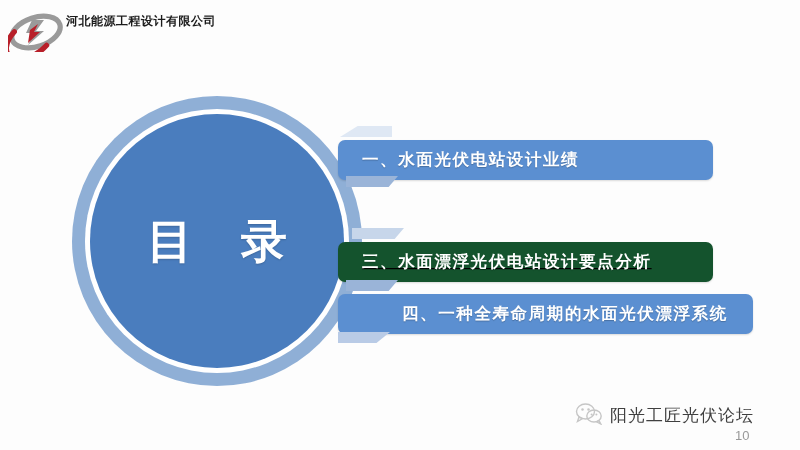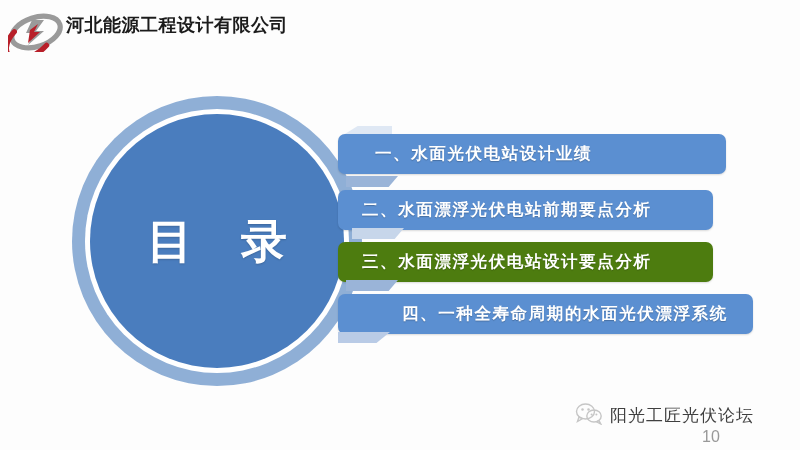--- a/index.html
+++ b/index.html
@@ -9,21 +9,21 @@
     font-family:"Liberation Sans","DejaVu Sans",sans-serif;
     position:relative;
   }
   .slide{position:absolute;inset:0;background:#fdfdfd;}
 
   
   .header{position:absolute;left:0;top:0;width:800px;height:62px;}
   .logo{position:absolute;left:8px;top:12px;width:56px;height:40px;}
   .company-cn{
     position:absolute;left:66px;top:13px;
-    font-size:18px;font-weight:bold;color:#1b1b1b;
+    font-size:12px;font-weight:bold;color:#1b1b1b;
     letter-spacing:0.5px;white-space:nowrap;
     font-family:"DejaVu Sans","Liberation Sans",sans-serif;
   }
   .company-en{
     position:absolute;left:66px;top:38px;
     font-size:11.5px;font-weight:bold;color:#2a2a2a;
     letter-spacing:0.2px;white-space:nowrap;
     font-family:"DejaVu Sans","Liberation Sans",sans-serif;
   }
 
@@ -52,28 +52,28 @@
 
   
   .menu{position:absolute;left:316px;top:128px;width:400px;height:210px;}
   .bar{
     position:absolute;left:22px;width:375px;height:40px;
     border-radius:7px;
     display:flex;align-items:center;
     box-shadow:0 1px 2px rgba(0,0,0,0.14);
   }
   .bar-normal{background:#5b8fd1;}
-  .bar-active{background:#4d7c0f;}
+  .bar-active{background:#14532d;text-decoration:underline;}
   .bar-label{
     color:#ffffff;font-size:16.5px;font-weight:bold;
     margin-left:24px;white-space:nowrap;letter-spacing:1.6px;
     font-family:"DejaVu Sans","Liberation Sans",sans-serif;
     text-shadow:0 1px 1px rgba(0,0,0,0.22);
   }
-  .bar1{top:6px;padding-left:13px;}
+  .bar1{top:12px;}
   .bar2{top:62px;}
   .bar3{top:114px;}
   .bar4{top:166px;padding-left:40px;}
 
   
   .tab{position:absolute;height:11px;width:52px;}
   .tab1{left:24px;top:-2px;background:#dfe8f4;
         clip-path:polygon(0 100%,34% 0,100% 0,100% 100%);}
   .tab2{left:30px;top:48px;background:#9ab4d8;
         clip-path:polygon(0 0,100% 0,82% 100%,0 100%);}
@@ -84,22 +84,22 @@
   .tab5{left:22px;top:204px;background:#b9cbe6;
         clip-path:polygon(0 0,100% 0,74% 100%,0 100%);}
 
   
   .watermark{position:absolute;left:575px;top:402px;display:flex;align-items:center;}
   .wm-text{
     margin-left:7px;font-size:17px;color:#404040;letter-spacing:1px;
     font-family:"DejaVu Sans","Liberation Sans",sans-serif;white-space:nowrap;
   }
   .page-num{
-    position:absolute;left:702px;top:428px;
-    font-size:16px;color:#999999;
+    position:absolute;left:735px;top:428px;
+    font-size:13px;color:#999999;
     font-family:"Liberation Sans",sans-serif;
   }
 </style>
 </head>
 <body>
 
 <div class="slide">
 
   <div class="header">
 
@@ -128,23 +128,20 @@
   </div>
 
   <div class="menu">
 
     <span class="tab tab1"></span>
     <div class="bar bar1 bar-normal">
       <span class="bar-label">一、水面光伏电站设计业绩</span>
     </div>
 
     <span class="tab tab2"></span>
-    <div class="bar bar2 bar-normal">
-      <span class="bar-label">二、水面漂浮光伏电站前期要点分析</span>
-    </div>
 
     <span class="tab tab3"></span>
     <div class="bar bar3 bar-active">
       <span class="bar-label">三、水面漂浮光伏电站设计要点分析</span>
     </div>
 
     <span class="tab tab4"></span>
     <div class="bar bar4 bar-normal">
       <span class="bar-label">四、一种全寿命周期的水面光伏漂浮系统</span>
     </div>

